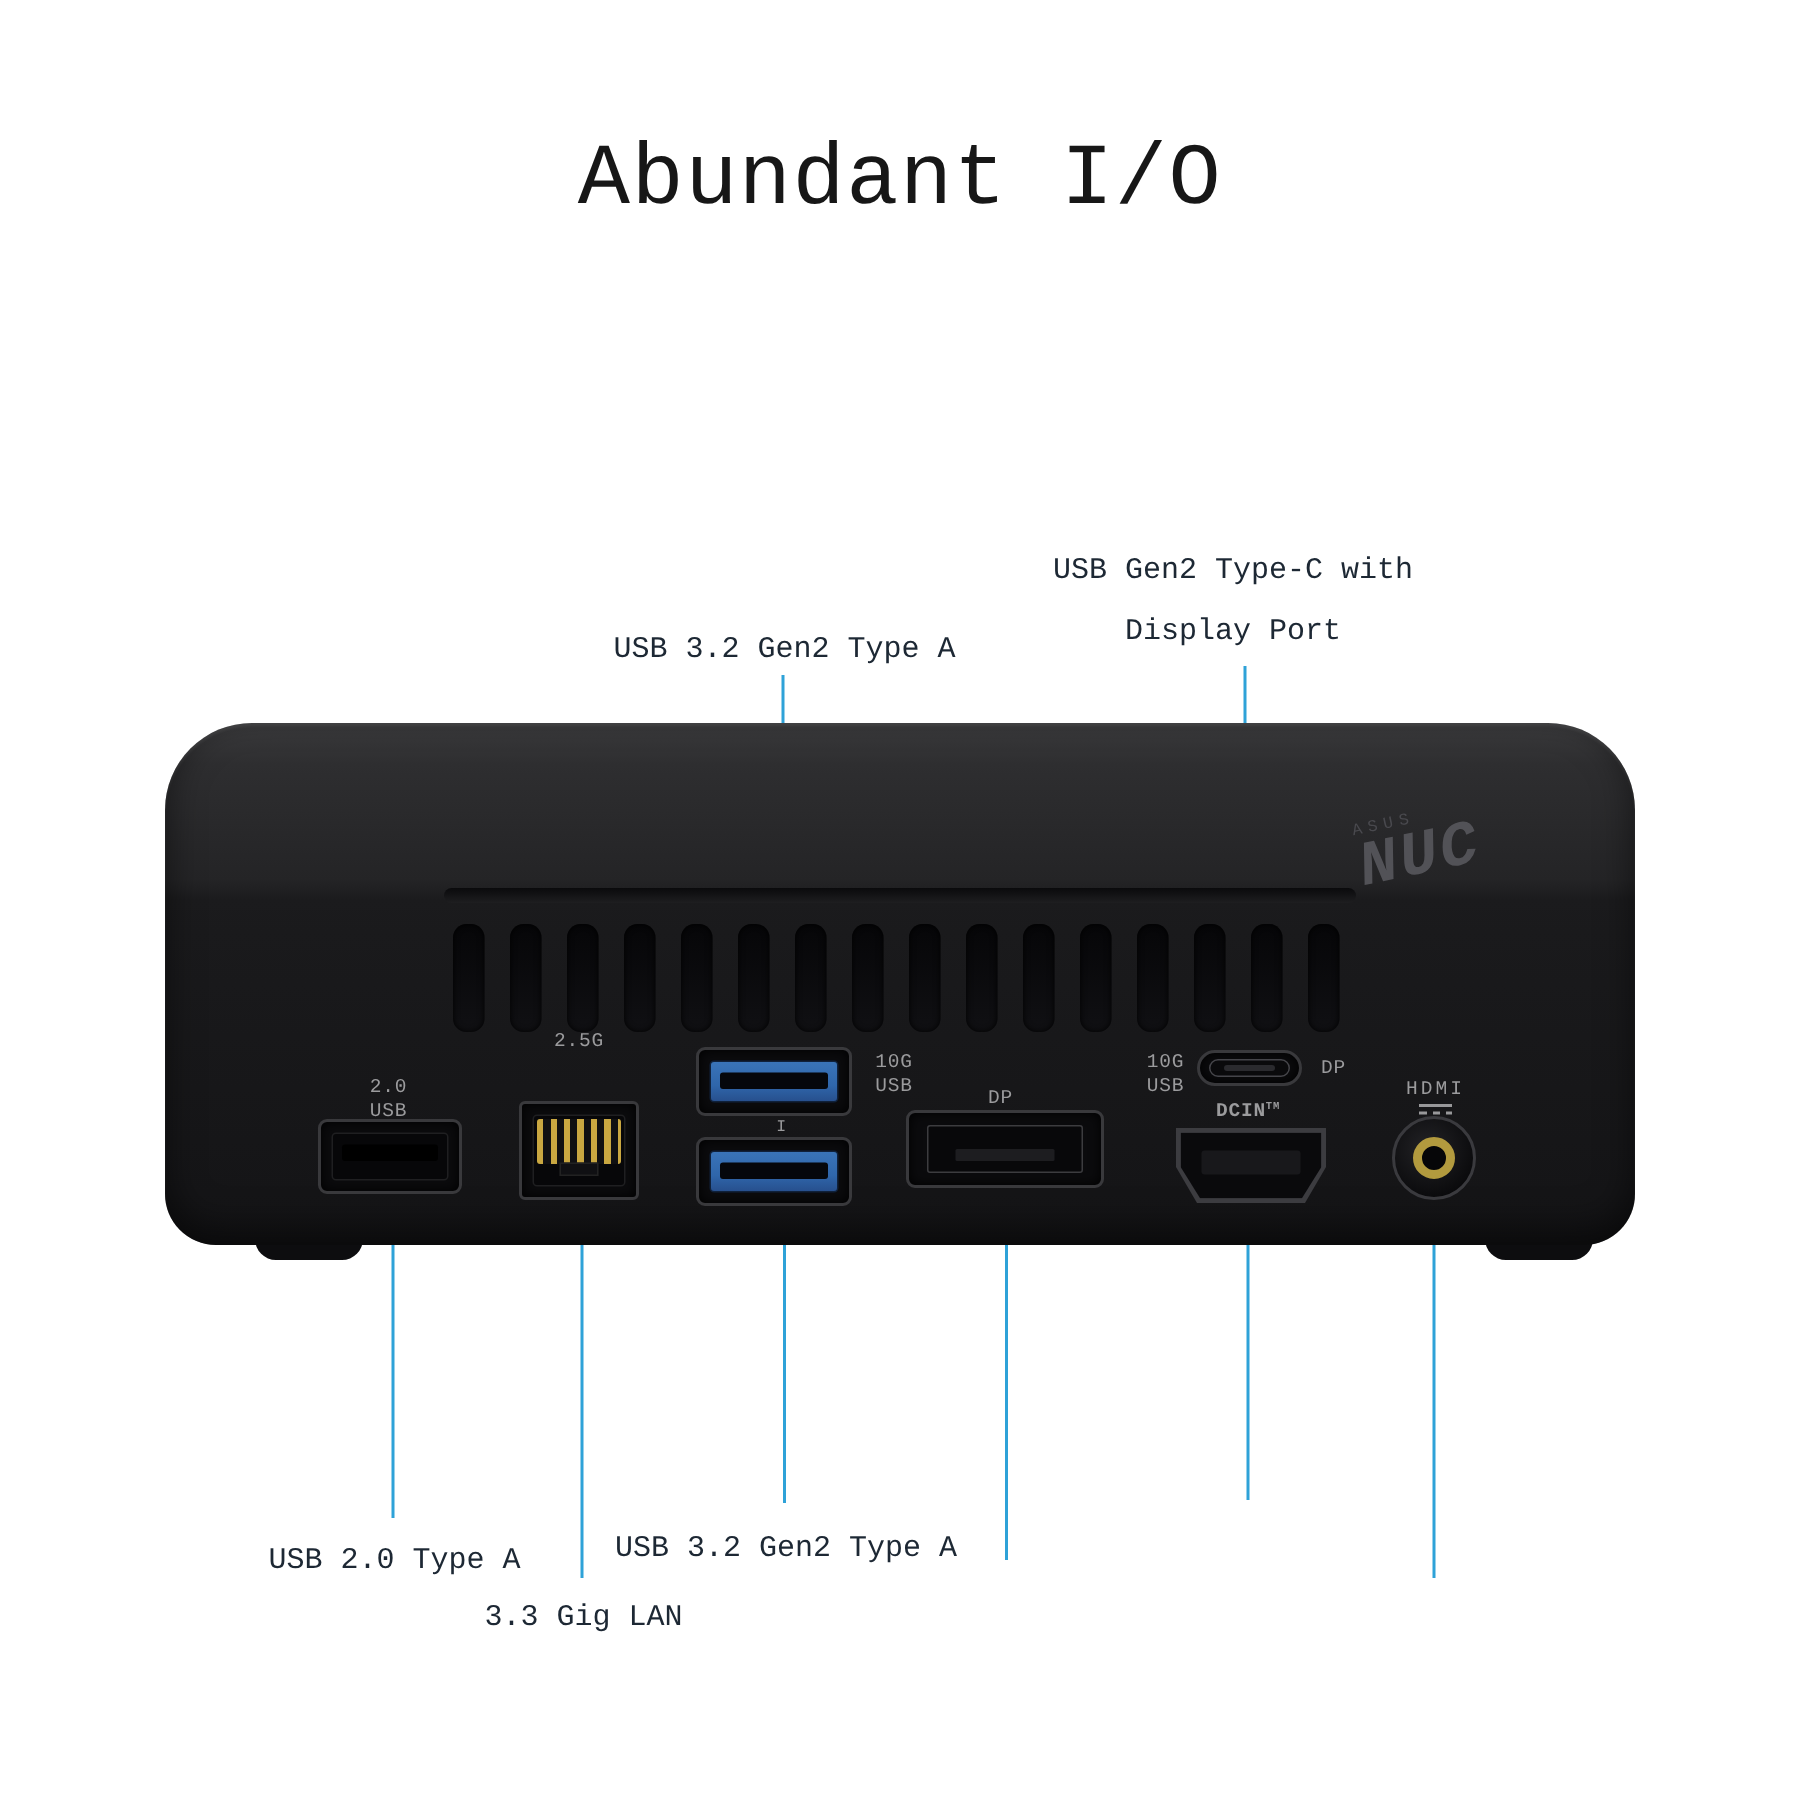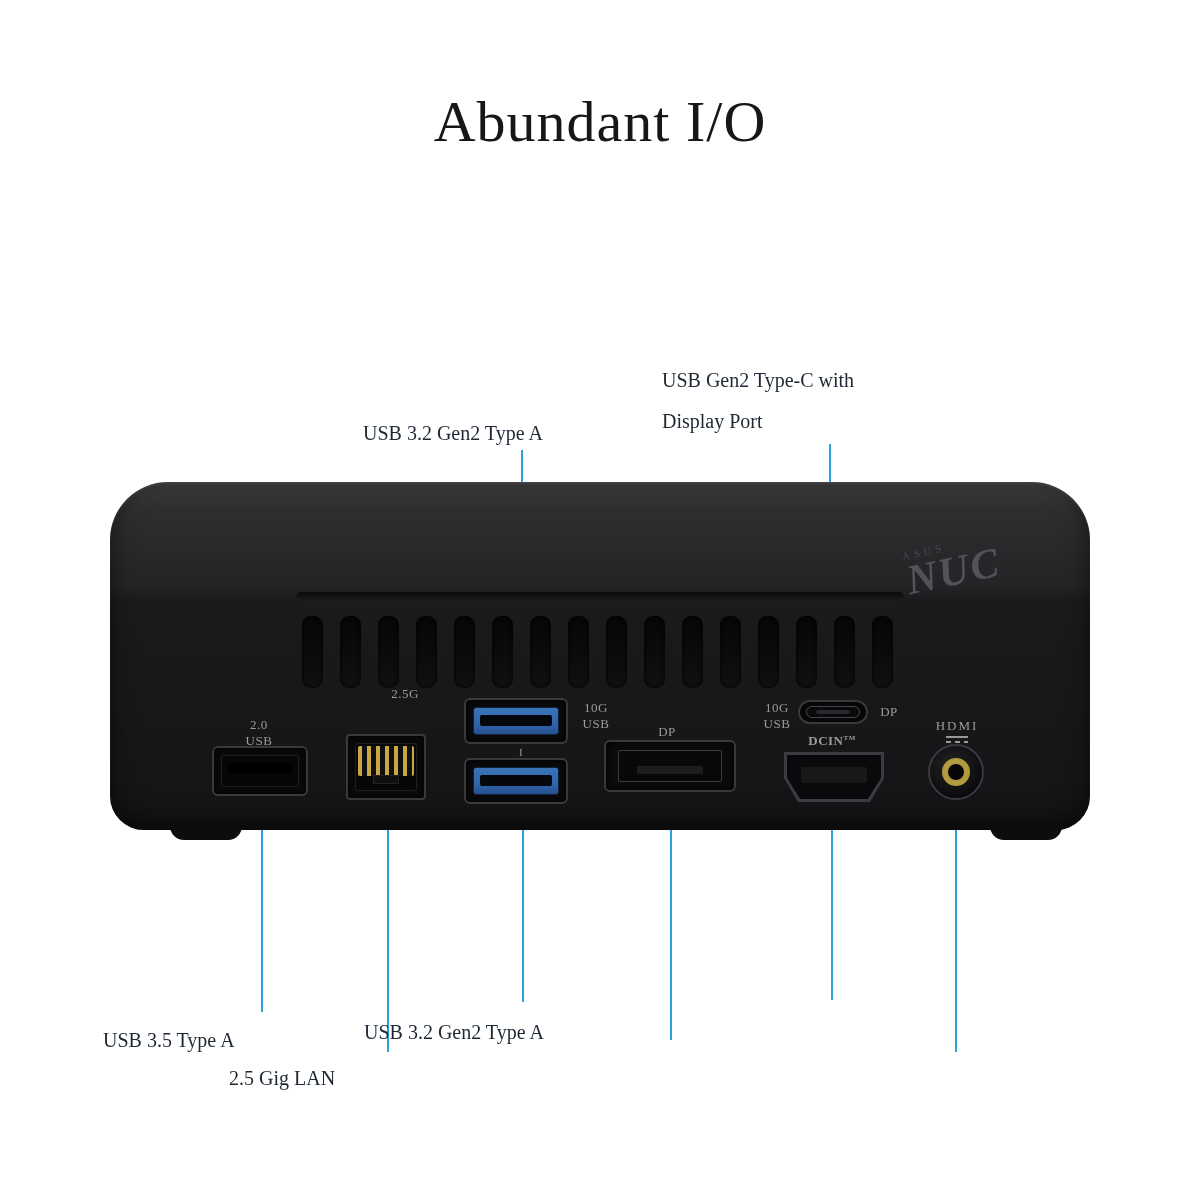--- a/index.html
+++ b/index.html
@@ -8,29 +8,29 @@
     --title-text:#171717;
     --usb-blue:#2f66ab;
     --lan-gold:#c9a741;
     --dc-gold:#b29a3e;
     --print-text:#9b9b9d;
   }
   *{margin:0;padding:0;box-sizing:border-box;}
   html,body{background:#ffffff;}
   .stage{
     position:relative;width:1200px;height:1200px;background:#ffffff;overflow:hidden;
-    font-family:Liberation Serif, serif;
+    font-family:Liberation Mono, monospace;
   }
   .title{
     position:absolute;top:88px;left:0;right:0;text-align:center;
     font-size:58px;font-weight:300;letter-spacing:1px;color:var(--title-text);
   }
   
   .callout-label{
-    position:absolute;width:320px;
+    position:absolute;width:320px;text-align:center;
     font-size:20px;color:var(--label-text);line-height:41px;
   }
   .leader{position:absolute;width:2px;background:var(--leader-line);}
   
   .foot{
     position:absolute;top:810px;width:72px;height:30px;background:#0d0d0f;
     border-radius:6px 6px 14px 14px;z-index:1;
   }
   .chassis{
     position:absolute;left:110px;top:482px;width:980px;height:348px;z-index:2;
@@ -141,21 +141,21 @@
 
   <div class="logo">
     <span class="logo-brand">ASUS</span>
     <span class="logo-model">NUC</span>
   </div>
 
   <div class="print" style="left:259px;top:702px;margin-top:15px;">
     <span style="display:block;">2.0</span>
     <span style="display:block;">USB</span>
   </div>
-  <div class="print" style="left:386px;top:686px;margin-left:19px;">2.5G</div>
+  <div class="print" style="left:386px;top:686px;">2.5G</div>
   <div class="print" style="left:596px;top:700px;">
     <span style="display:block;">10G</span>
     <span style="display:block;">USB</span>
   </div>
   <div class="print" style="left:521px;top:744px;font-size:11px;">I</div>
   <div class="print" style="left:667px;top:724px;">DP</div>
   <div class="print" style="left:777px;top:700px;">
     <span style="display:block;">10G</span>
     <span style="display:block;">USB</span>
   </div>
@@ -212,17 +212,17 @@
     <i class="dc-ring" style="display:block;"></i>
   </div>
 
   <div class="leader" style="left:261px;top:800px;height:212px;"></div>
   <div class="leader" style="left:387px;top:806px;height:246px;"></div>
   <div class="leader" style="left:522px;top:810px;height:192px;"></div>
   <div class="leader" style="left:670px;top:796px;height:244px;"></div>
   <div class="leader" style="left:831px;top:806px;height:194px;"></div>
   <div class="leader" style="left:955px;top:804px;height:248px;"></div>
 
-  <div class="callout-label" style="left:103px;top:1020px;">USB 3.5 Type A</div>
-  <div class="callout-label" style="left:229px;top:1058px;">2.5 Gig LAN</div>
+  <div class="callout-label" style="left:103px;top:1020px;">USB 2.0 Type A</div>
+  <div class="callout-label" style="left:229px;top:1058px;">3.3 Gig LAN</div>
   <div class="callout-label" style="left:364px;top:1012px;">USB 3.2 Gen2 Type A</div>
 
 </div>
 
 </body></html>

